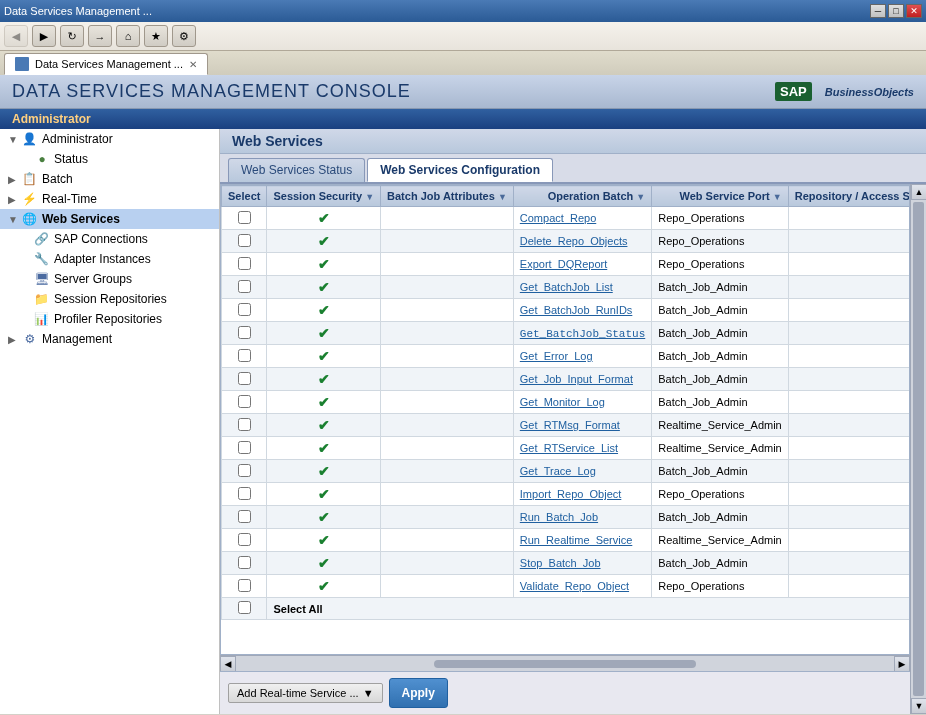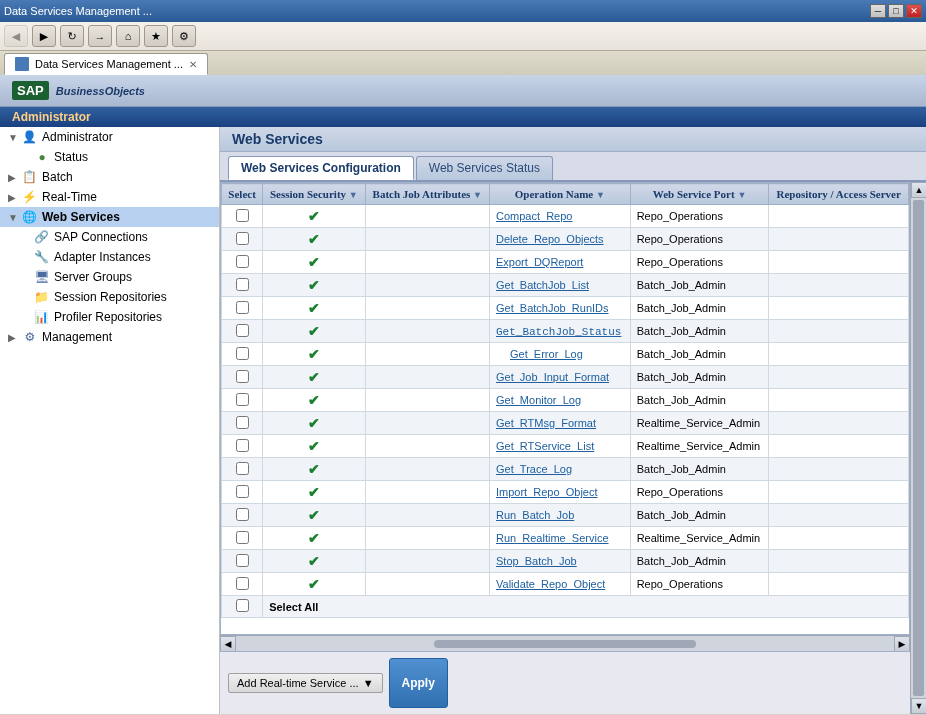--- a/index.html
+++ b/index.html
@@ -18,21 +18,21 @@
     .tab { padding: 3px 10px; font-size: 11px; background: linear-gradient(to bottom, #e8e4d8, #d8d4c8); border: 1px solid #a0988c; border-bottom: none; border-radius: 3px 3px 0 0; margin-right: 2px; display: flex; align-items: center; gap: 6px; }
     .tab.active { background: white; border-bottom: 1px solid white; z-index: 1; }
     .tab-icon { width: 14px; height: 14px; background: #4a7ab5; border-radius: 1px; display: inline-block; }
 
     
     .app-container { display: flex; flex-direction: column; height: calc(715px - 22px - 28px - 26px); background: #e8e4f0; }
     .app-header { background: linear-gradient(to bottom, #c8d4e8, #a8b8d0); padding: 6px 12px; display: flex; align-items: center; justify-content: space-between; border-bottom: 1px solid #8898b0; }
     .app-title { font-size: 18px; font-weight: bold; color: #1a3a6a; letter-spacing: 1px; }
     .app-title span { font-weight: normal; }
     .sap-logo { display: flex; align-items: center; }
-    .sap-logo-box { background: #1a6030; color: white; font-weight: bold; padding: 2px 5px; font-size: 13px; border-radius: 2px; margin-right: 7px; }
+    .sap-logo-box { background: #1a6030; color: white; font-weight: bold; padding: 2px 5px; font-size: 13px; border-radius: 2px; margin-right: 13px; }
     .sap-logo-text { font-size: 11px; color: #1a3a6a; font-style: italic; font-weight: bold; }
 
     .app-nav { background: linear-gradient(to bottom, #3060a0, #1a4080); padding: 3px 12px; display: flex; align-items: center; justify-content: space-between; }
     .app-nav-user { color: #ffd080; font-size: 12px; font-weight: bold; }
     .app-nav-links { color: white; font-size: 11px; }
     .app-nav-links a { color: white; text-decoration: none; margin: 0 4px; }
 
     .app-body { display: flex; flex: 1; overflow: hidden; }
 
     
@@ -50,33 +50,33 @@
     .tab-container { display: flex; padding: 4px 8px 0; background: #d8dce8; border-bottom: 2px solid #8898b8; }
     .content-tab { padding: 4px 12px; font-size: 12px; background: linear-gradient(to bottom, #d0d8e8, #b8c8dc); border: 1px solid #8898b8; border-bottom: none; border-radius: 3px 3px 0 0; margin-right: 2px; cursor: pointer; color: #2a4a7a; }
     .content-tab.active { background: white; color: #1a3a6a; font-weight: bold; border-bottom: 1px solid white; }
 
     .content-area { flex: 1; background: white; overflow: auto; padding: 0; border: 1px solid #a0b0c8; margin: 0; }
 
     .section-title { font-weight: bold; font-size: 13px; color: #1a3a6a; padding: 8px 10px 4px; }
 
     
     table { width: 100%; border-collapse: collapse; font-size: 11px; }
-    table th { background: linear-gradient(to bottom, #d0d8e8, #b8c8dc); border: 1px solid #a0b0c8; padding: 4px 6px; text-align: center; font-weight: bold; color: #1a3a6a; white-space: nowrap; cursor: pointer; font-family: Liberation Serif, serif; }
+    table th { background: linear-gradient(to bottom, #d0d8e8, #b8c8dc); border: 1px solid #a0b0c8; padding: 4px 6px; text-align: right; font-weight: bold; color: #1a3a6a; white-space: nowrap; cursor: pointer; }
     table th .sort-arrow { font-size: 9px; color: #4a6a9a; }
     table td { border: 1px solid #d0d8e0; padding: 3px 6px; background: white; }
     table tr:nth-child(even) td { background: #f0f4f8; }
     .checkmark { color: #1a8030; font-size: 14px; font-weight: bold; }
     .checkbox-cell { text-align: center; }
     input[type=checkbox] { margin: 0; }
 
     .select-all-row td { background: #e8ecf4; font-weight: bold; }
 
     .bottom-bar { padding: 6px 8px; background: #e8e8f0; border-top: 1px solid #a0b0c8; display: flex; align-items: center; gap: 6px; }
     .dropdown-btn { padding: 3px 8px; font-size: 11px; background: linear-gradient(to bottom, #f0f0f0, #d8d8d8); border: 1px solid #a0a0a0; border-radius: 2px; cursor: pointer; display: flex; align-items: center; gap: 4px; }
-    .apply-btn { padding: 17px 12px; font-size: 12px; font-weight: bold; background: linear-gradient(to bottom, #5090d0, #3070b0); color: white; border: 1px solid #2060a0; border-radius: 3px; cursor: pointer; }
+    .apply-btn { padding: 7px 12px; font-size: 12px; font-weight: bold; background: linear-gradient(to bottom, #5090d0, #3070b0); color: white; border: 1px solid #2060a0; border-radius: 3px; cursor: pointer; }
 
     .scroll-bar-right { width: 16px; background: #d0d4dc; border-left: 1px solid #a0a8b8; display: flex; flex-direction: column; }
     .scroll-btn { width: 16px; height: 16px; background: linear-gradient(to bottom, #e0e4ec, #c8ccd4); border: 1px solid #a0a8b8; display: flex; align-items: center; justify-content: center; font-size: 9px; cursor: pointer; }
     .scroll-thumb { flex: 1; background: #a0a8b8; margin: 2px; border-radius: 2px; }
 
     .horiz-scroll { height: 16px; background: #d0d4dc; border-top: 1px solid #a0a8b8; display: flex; align-items: center; }
     .horiz-scroll-btn { width: 16px; height: 16px; background: linear-gradient(to bottom, #e0e4ec, #c8ccd4); border: 1px solid #a0a8b8; display: flex; align-items: center; justify-content: center; font-size: 9px; cursor: pointer; }
     .horiz-scroll-track { flex: 1; background: #d0d4dc; height: 8px; margin: 0 2px; border-radius: 4px; }
     .horiz-scroll-thumb { width: 40%; height: 8px; background: #a0a8b8; border-radius: 4px; margin-left: 30%; }
 
@@ -109,20 +109,24 @@
   <div class="tab active">
     <span class="tab-icon"></span>
     <span>Data Services Management ...</span>
     <span style="font-size:10px;color:#666;">✕</span>
   </div>
 </div>
 
 <div class="app-container">
 
   <div class="app-header">
+    <div class="app-title">
+      <span>DATA SERVICES</span>
+      <span style="font-weight:normal;">MANAGEMENT CONSOLE</span>
+    </div>
     <div class="sap-logo">
       <div class="sap-logo-box">SAP</div>
       <div class="sap-logo-text">BusinessObjects</div>
     </div>
   </div>
 
   <div class="app-nav">
     <div class="app-nav-user">Administrator</div>
   </div>
 
@@ -183,45 +187,45 @@
         <span class="expand">▶</span>
         <span class="sidebar-icon" style="color:#4a6aa0;">⚙</span>
         <span>Management</span>
       </div>
     </div>
 
     <div class="main-content">
       <div class="content-header">Web Services</div>
 
       <div class="tab-container">
+        <div class="content-tab">
+          <span>Web Services Status</span>
+        </div>
         <div class="content-tab active">
           <span>Web Services Configuration</span>
-        </div>
-        <div class="content-tab">
-          <span>Web Services Status</span>
         </div>
       </div>
 
       <div class="content-with-scroll">
         <div class="scroll-wrapper">
           <div class="content-area">
             <table>
               <thead>
                 <tr>
                   <th><span>Select</span></th>
                   <th>
                     <span>Session Security</span>
                     <span class="sort-arrow"> ▼</span>
                   </th>
                   <th>
                     <span>Batch Job Attributes</span>
                     <span class="sort-arrow"> ▼</span>
                   </th>
                   <th>
-                    <span>Operation Name</span>
+                    <span>Operation Batch</span>
                     <span class="sort-arrow"> ▼</span>
                   </th>
                   <th>
                     <span>Web Service Port</span>
                     <span class="sort-arrow"> ▼</span>
                   </th>
                   <th>
                     <span>Repository / Access Server</span>
                     
                   </th>
@@ -274,21 +278,21 @@
                     <td class="checkbox-cell"><span class="checkmark">✔</span></td>
                     <td></td>
                     <td><a href="#" style="color: rgb(32, 96, 160); font-family: Liberation Mono, monospace;">Get_BatchJob_Status</a></td>
                     <td>Batch_Job_Admin</td>
                     <td></td>
                   </tr>
                   <tr>
                     <td class="checkbox-cell"><input type="checkbox" style=""></td>
                     <td class="checkbox-cell"><span class="checkmark">✔</span></td>
                     <td></td>
-                    <td><a href="#" style="color: rgb(32, 96, 160); margin-left: 14px;">Get_Error_Log</a></td>
+                    <td><a href="#" style="color: rgb(32, 96, 160);">Get_Error_Log</a></td>
                     <td>Batch_Job_Admin</td>
                     <td></td>
                   </tr>
                   <tr>
                     <td class="checkbox-cell"><input type="checkbox" style=""></td>
                     <td class="checkbox-cell"><span class="checkmark">✔</span></td>
                     <td></td>
                     <td><a href="#" style="color: rgb(32, 96, 160);">Get_Job_Input_Format</a></td>
                     <td>Batch_Job_Admin</td>
                     <td></td>

